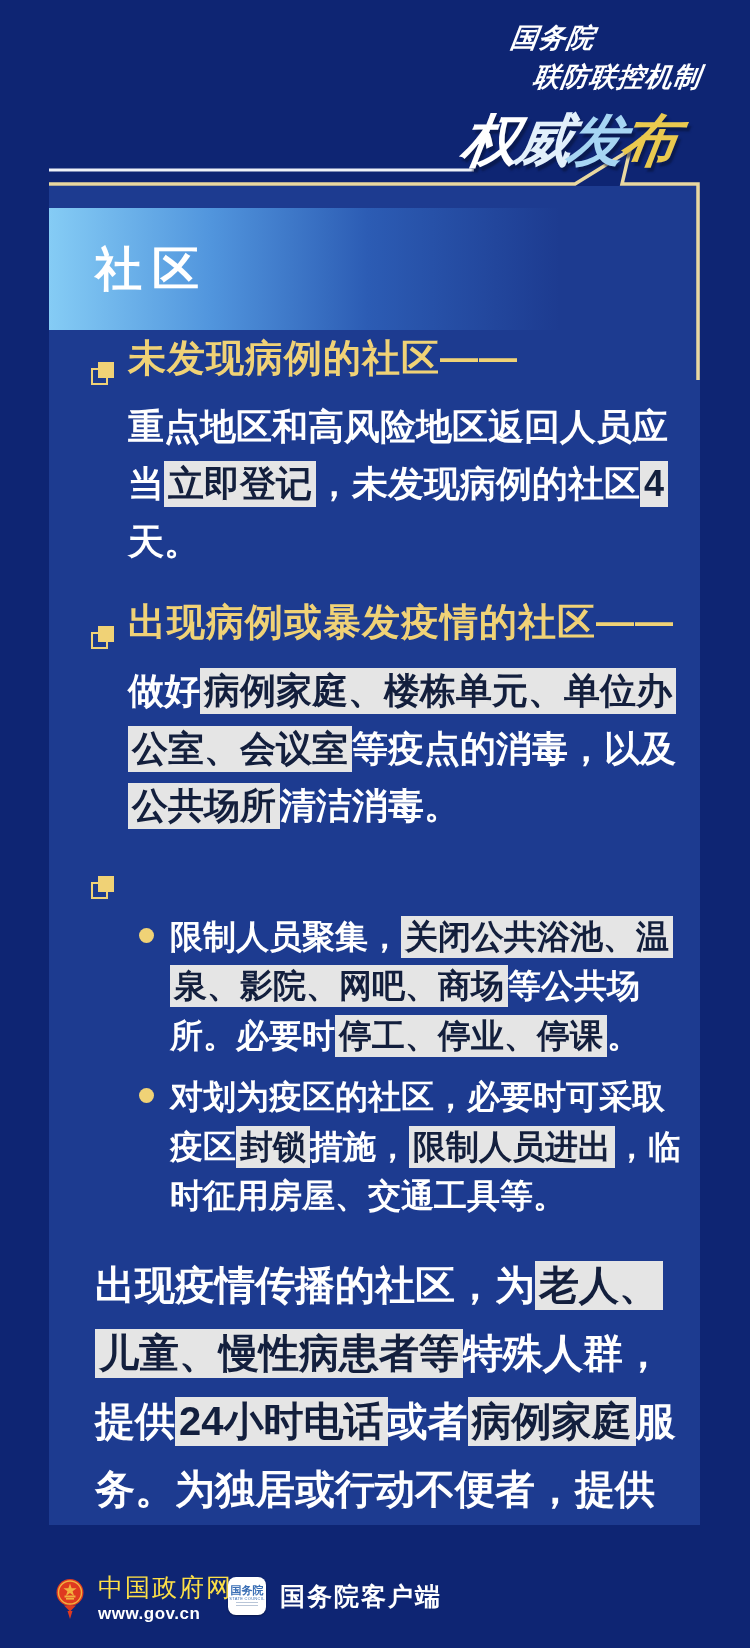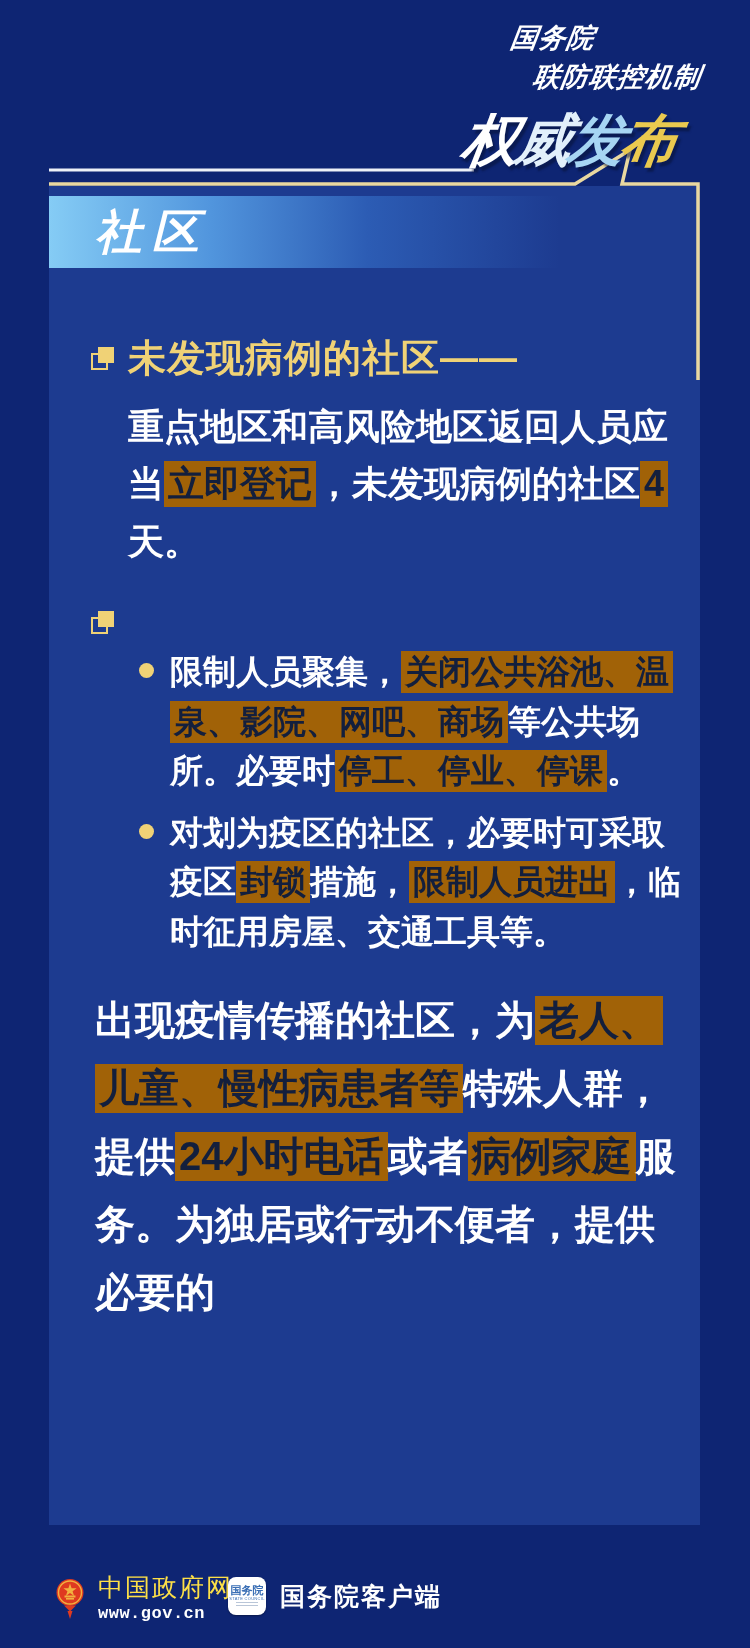--- a/index.html
+++ b/index.html
@@ -20,53 +20,53 @@
   .mh-slogan .c1{color:#e2f0fb;}
   .mh-slogan .c2{color:#a6d5f3;}
   .mh-slogan .c3{color:#eac94f;}
 
   
   .deco-svg{position:absolute;left:0;top:0;z-index:2;pointer-events:none;}
 
   
   .panel{position:absolute;left:49px;top:186px;width:651px;height:1339px;background:#1d3b90;overflow:hidden;z-index:1;}
 
-  .title-banner{position:absolute;left:0;top:10px;width:580px;height:72px;
+  .title-banner{position:absolute;left:0;top:22px;width:580px;height:122px;
     background:linear-gradient(90deg,#85ccf5 0%,#5195dd 28%,#2c5cb4 55%,rgba(29,59,144,0) 88%);
-    display:flex;align-items:center;font-style:italic;}
+    display:flex;align-items:center;}
   .title-banner .title-text{color:#ffffff;font-size:47px;font-weight:bold;letter-spacing:10px;margin-left:46px;
     font-family:"DejaVu Serif","Liberation Serif",serif;}
 
   .content{position:absolute;left:46px;top:150px;width:595px;}
 
   .sec{margin-bottom:30px;}
-  .sec-head{display:flex;align-items:flex-start;margin-bottom:16px;}
+  .sec-head{display:flex;align-items:flex-end;margin-bottom:16px;}
   .sq-bullet{position:relative;width:20px;height:20px;margin-top:11px;margin-right:13px;flex:none;}
   .sq-bullet::before{content:"";position:absolute;left:-4px;top:6px;width:13px;height:13px;border:2.5px solid #f0d276;}
   .sq-bullet::after{content:"";position:absolute;left:3px;top:0px;width:16px;height:16px;background:#f0d276;}
   .sec-heading{color:#f0d276;font-size:38px;font-weight:bold;margin:0;line-height:1.2;letter-spacing:1px;}
 
   .sec-body{color:#ffffff;font-size:36px;line-height:1.6;margin-left:33px;font-weight:bold;}
 
   .sec-bullets{margin-left:44px;}
   .li{display:flex;margin-bottom:12px;}
   .dot{width:15px;height:15px;border-radius:50%;background:#f0d276;margin-top:16px;margin-right:16px;flex:none;}
   .li-text{color:#ffffff;font-size:33px;line-height:1.5;font-weight:bold;}
 
-  .hl{background:#a16207;color:#131f3d;padding:2px 4px 3px;
+  .hl{background:#e5e5e5;color:#131f3d;padding:2px 4px 3px;
       box-decoration-break:clone;-webkit-box-decoration-break:clone;}
 
   .closing{color:#ffffff;font-size:40px;line-height:1.7;font-weight:bold;margin:24px 0 0 0;}
 
   
   .footer{position:absolute;left:0;top:1525px;width:750px;height:123px;}
   .gov{position:absolute;left:55px;top:50px;display:flex;align-items:center;}
   .gov-texts{margin-left:13px;}
   .gov-name{color:#fde047;font-size:25px;font-weight:normal;letter-spacing:2px;line-height:1;}
-  .gov-url{color:#ffffff;font-size:17px;font-weight:bold;margin-top:5px;line-height:1;letter-spacing:.5px;font-family:Liberation Mono, monospace;}
+  .gov-url{color:#ffffff;font-size:17px;font-weight:bold;margin-top:5px;line-height:1;letter-spacing:.5px;}
   .app{position:absolute;left:228px;top:52px;display:flex;align-items:center;}
   .app-icon{width:38px;height:38px;background:#ffffff;border-radius:8px;flex:none;
     display:flex;flex-direction:column;align-items:center;justify-content:center;box-shadow:0 1px 2px rgba(0,0,0,.35);}
   .app-icon .ai-cn{color:#3a6fb5;font-size:11px;font-weight:bold;line-height:1.1;}
   .app-icon .ai-en{color:#3a6fb5;font-size:4px;line-height:1.4;letter-spacing:.3px;}
   .app-icon .ai-lines{width:22px;height:6px;margin-top:1px;
     background:repeating-linear-gradient(#b9c6d8 0 1px,transparent 1px 3px);}
   .app-name{color:#ffffff;font-size:25px;font-weight:bold;letter-spacing:2px;margin-left:14px;}
 </style>
 </head>
@@ -88,20 +88,27 @@
     <div class="content">
 
       <div class="sec">
         <div class="sec-head">
           <span class="sq-bullet"></span>
           <h2 class="sec-heading">未发现病例的社区——</h2>
         </div>
         <div class="sec-body"><span>重点地区和高风险地区返回人员应当</span><span class="hl">立即登记</span><span>，未发现病例的社区</span><span class="hl">4</span><span>天。</span></div>
       </div>
 
+      <div class="sec">
+        <div class="sec-head">
+          <span class="sq-bullet"></span>
+          <h2 class="sec-heading">出现病例或暴发疫情的社区——</h2>
+        </div>
+        <div class="sec-body"><span>做好</span><span class="hl">病例家庭、楼栋单元、单位办公室、会议室</span><span>等疫点的消毒，以及</span><span class="hl">公共场所</span><span>清洁消毒。</span></div>
+      </div>
 
       <div class="sec">
         <div class="sec-head">
           <span class="sq-bullet"></span>
         </div>
         <div class="sec-bullets">
             <div class="li">
               <span class="dot"></span>
               <div class="li-text"><span>限制人员聚集，</span><span class="hl">关闭公共浴池、温泉、影院、网吧、商场</span><span>等公共场所。必要时</span><span class="hl">停工、停业、停课</span><span>。</span></div>
             </div>

